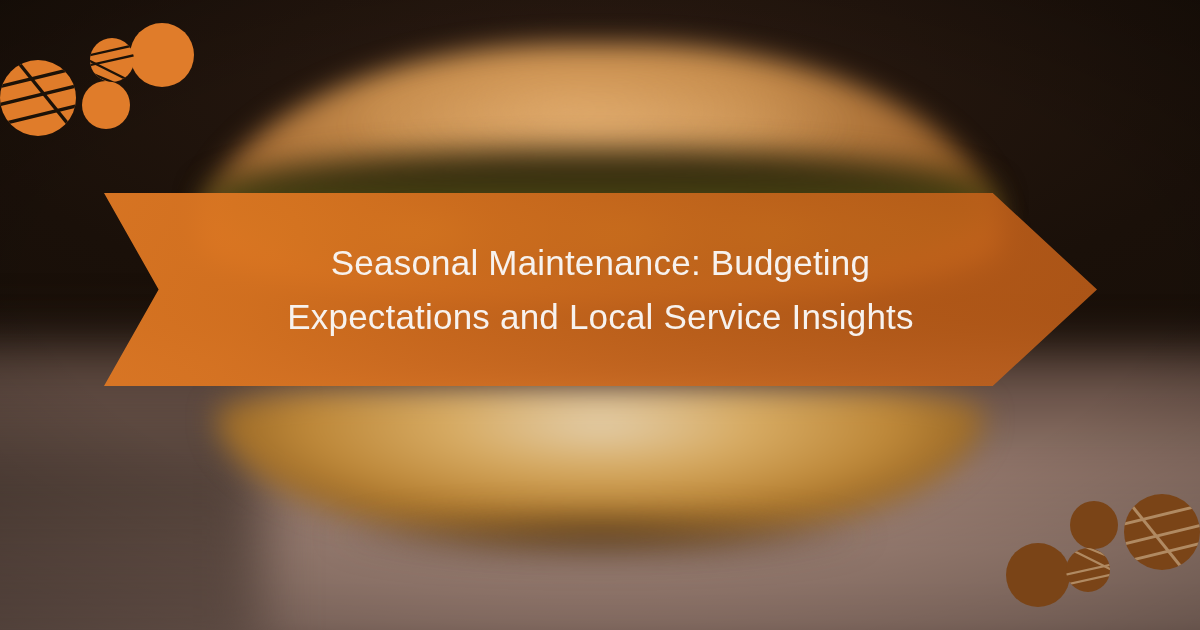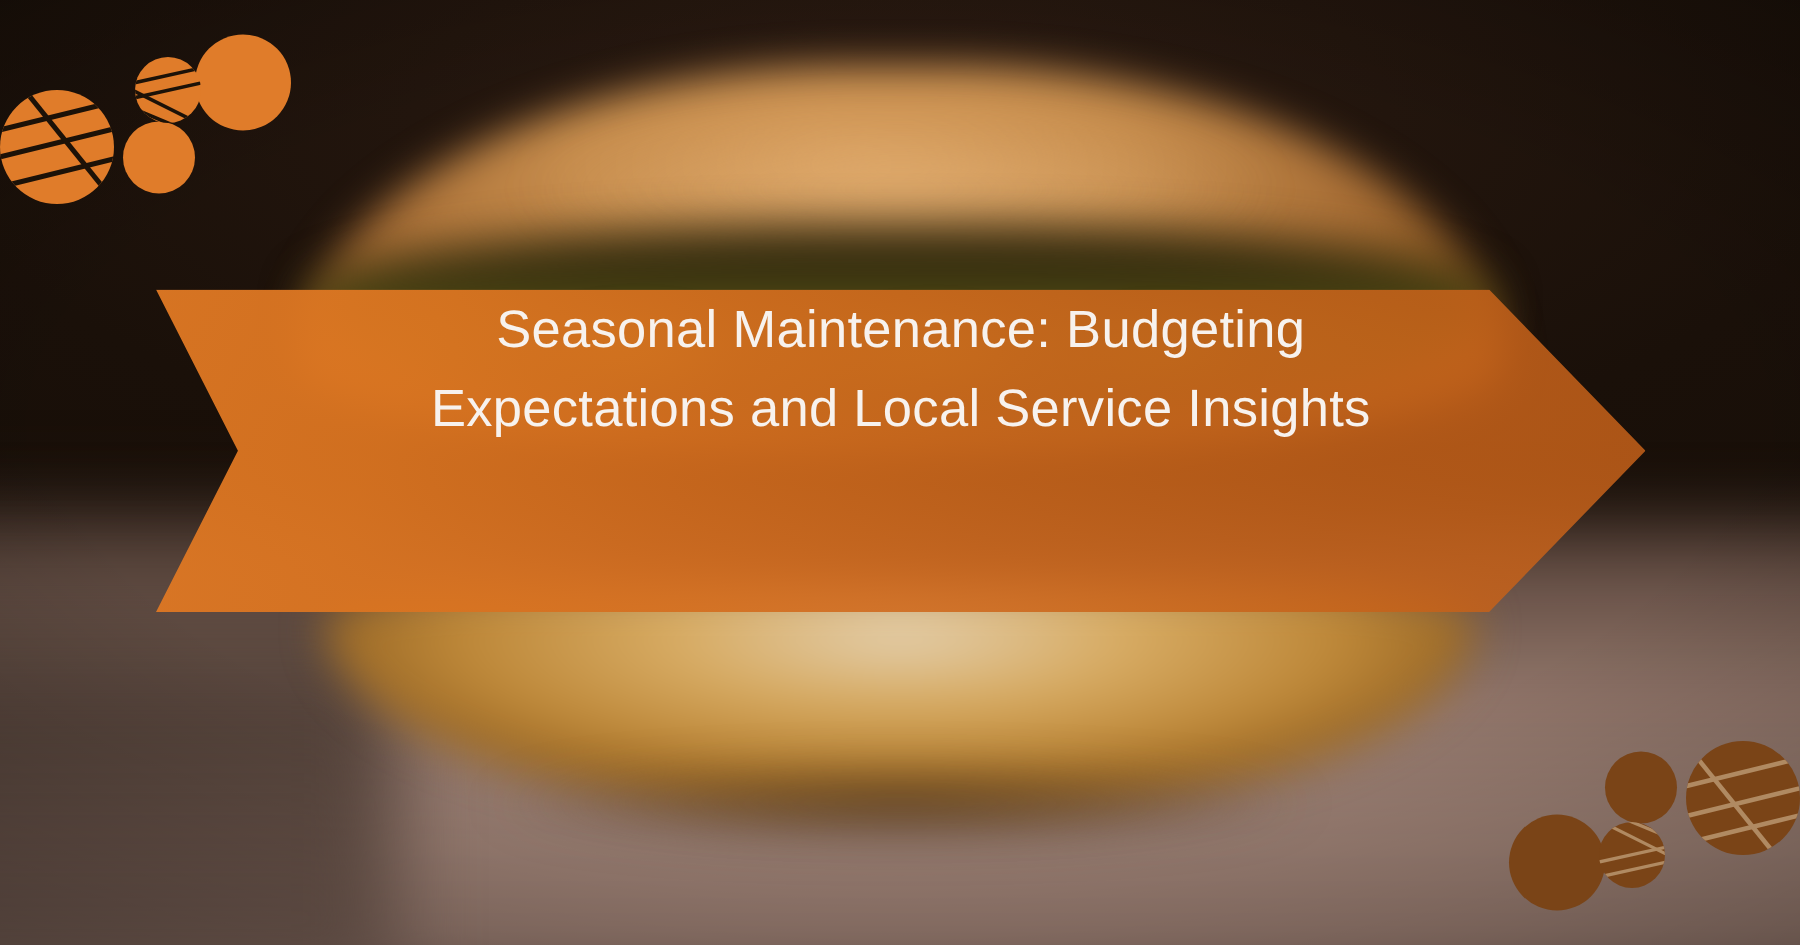--- a/index.html
+++ b/index.html
@@ -152,31 +152,32 @@
   }
   .deco-tl { left: 0; top: 0; }
   .deco-br { right: 0; bottom: 0; }
 
   
   .ribbon {
     position: absolute;
     left: 104px;
     top: 193px;
     width: 993px;
-    height: 215px;
+    height: 193px;
     -webkit-clip-path: polygon(0% 0%, 100% 0%, 100% 50%, 100% 50%, 100% 100%, 0% 100%, 5.5% 50%);
     clip-path: polygon(0% 0%, 89.5% 0%, 100% 50%, 89.5% 100%, 0% 100%, 5.5% 50%);
     background: linear-gradient(115deg,
         rgba(226,122,36,0.94) 0%,
         rgba(222,118,33,0.93) 18%,
         rgba(214,110,30,0.90) 38%,
         rgba(206,104,28,0.88) 58%,
         rgba(200,99,26,0.86) 78%,
         rgba(196,96,25,0.85) 100%);
     display: flex;
+    align-items: center;
     justify-content: center;
   }
 
   .ribbon-title {
     margin: 0;
     padding: 0 150px 0 150px;
     text-align: center;
     color: #f7f2ee;
     font-family: "Liberation Sans", sans-serif;
     font-size: 35px;

